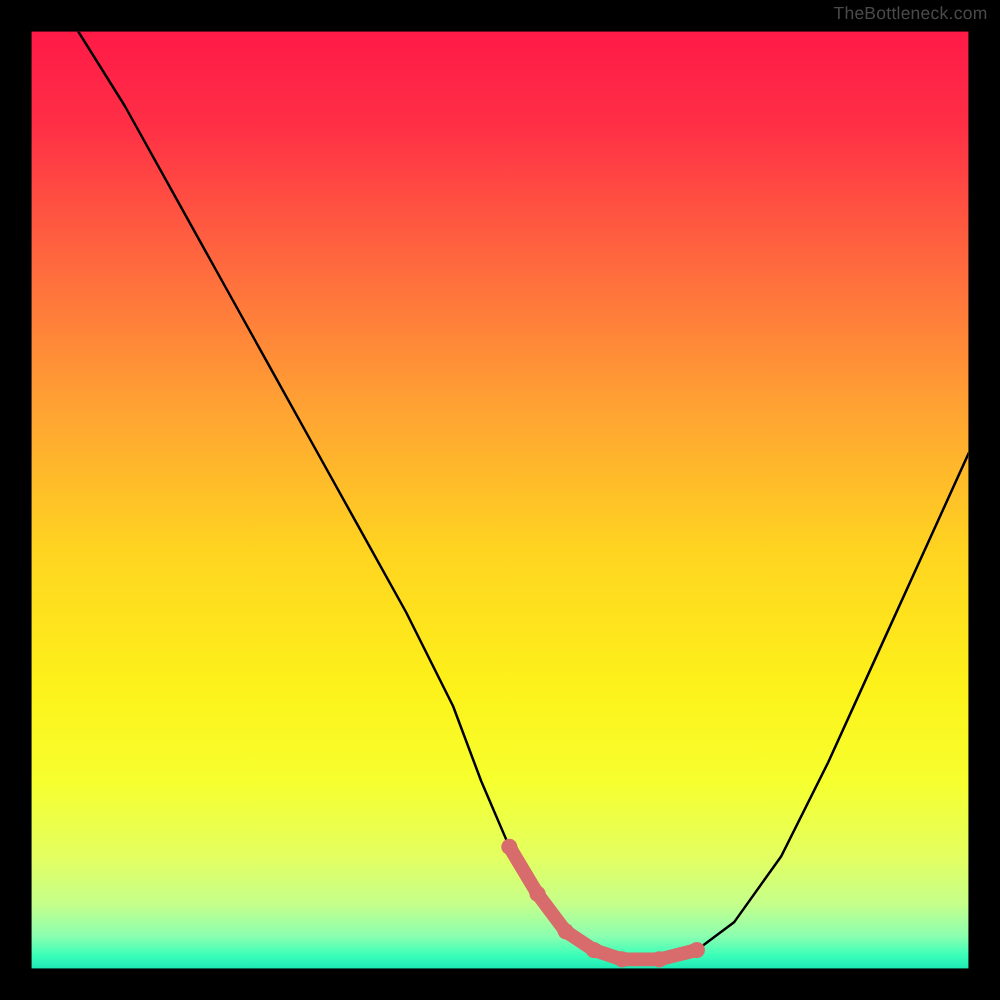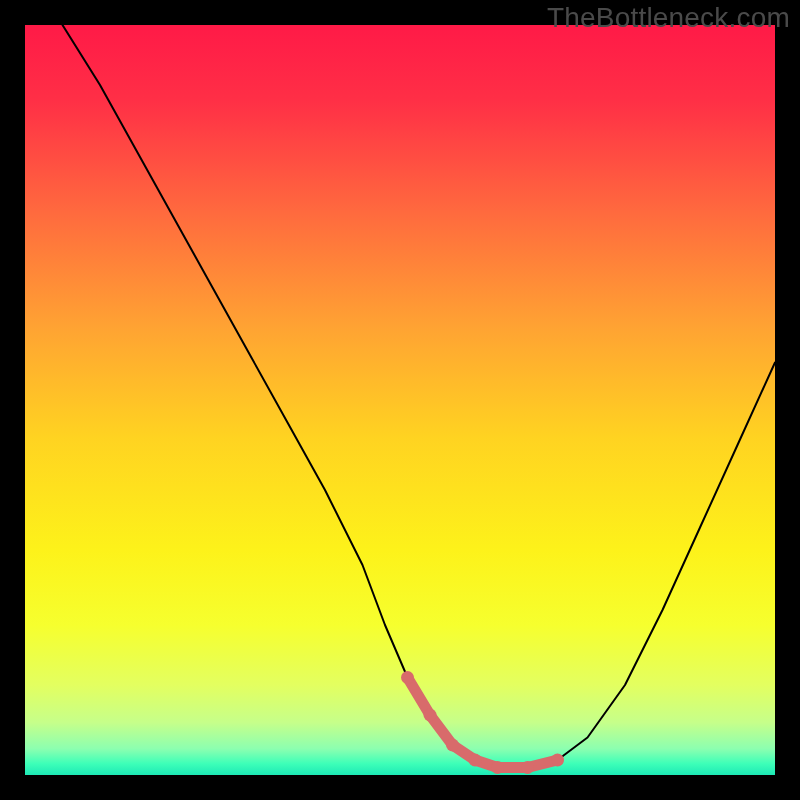--- a/index.html
+++ b/index.html
@@ -39,21 +39,21 @@
     left: 0;
     top: 0;
     width: 100%;
     height: 100%;
   }
   .watermark {
     position: absolute;
     top: 2px;
     right: 10px;
     color: #4a4a4a;
-    font-size: 28px;
+    font-size: 14px;
     font-weight: 400;
     letter-spacing: 0.2px;
   }
 </style>
 </head>
 <body>
 
 <div class="frame">
   <div class="plot">
     <svg class="gradient" viewBox="0 0 750 750" preserveAspectRatio="none">

